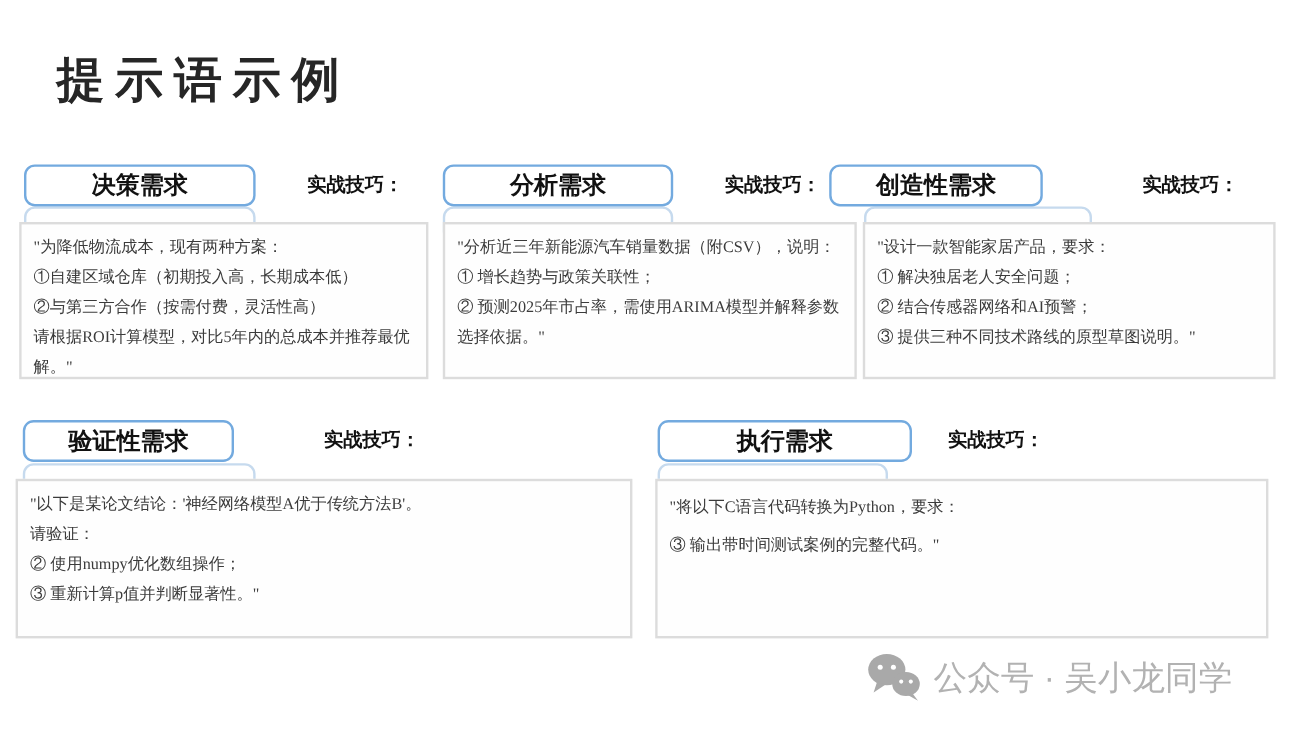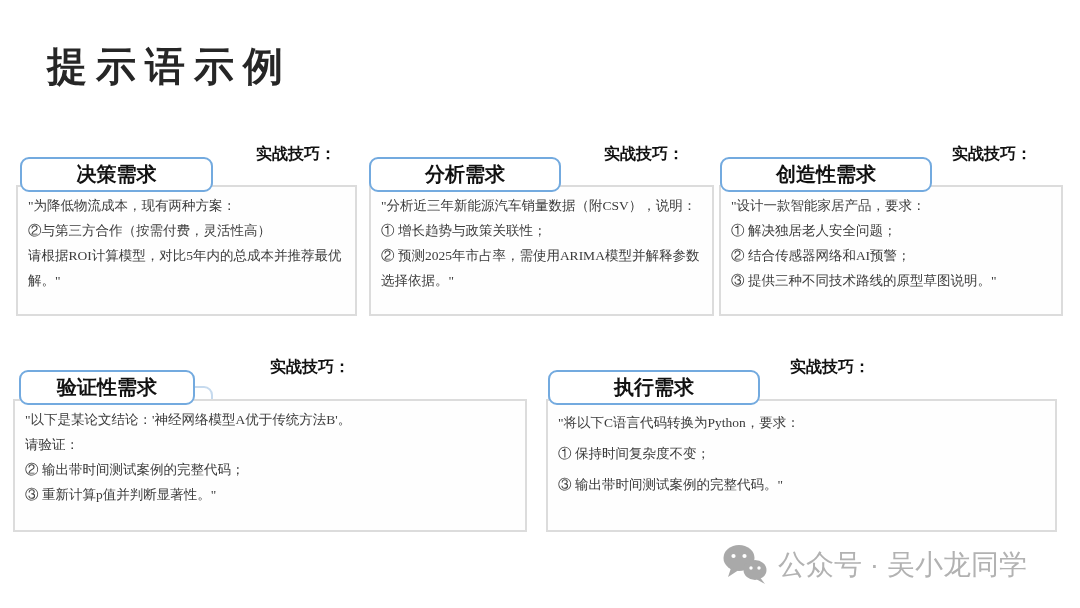--- a/index.html
+++ b/index.html
@@ -10,21 +10,21 @@
     --title:#262626; --wmgray:#b2b2b2;
   }
   .page-title{
     position:absolute;left:30px;top:22px;margin:17px;
     font-size:40px;font-weight:900;letter-spacing:9px;color:var(--title);
   }
   .label-box{
     position:absolute;height:35px;background:#fff;
     border:2px solid var(--accent);border-radius:9px;
     display:flex;align-items:center;justify-content:center;
-    font-size:20px;font-weight:bold;color:#111;z-index:3;box-sizing:border-box;margin-top:20px;
+    font-size:20px;font-weight:bold;color:#111;z-index:3;box-sizing:border-box;
   }
   .pill{
     position:absolute;height:30px;background:#fff;
     border:2px solid var(--pill);border-radius:9px;z-index:1;box-sizing:border-box;
   }
   .tips{
     position:absolute;height:35px;display:flex;align-items:center;
     font-size:16px;font-weight:bold;color:#111;white-space:nowrap;
   }
   .content-box{
@@ -38,21 +38,21 @@
   .g1-label{left:20px;top:137px;width:193px}
   .g1-tips{left:256px;top:137px}
   .g1-pill{left:20px;top:172px;width:193px}
   .g1-content{left:16px;top:185px;width:341px;height:131px}
   
   .g2-label{left:369px;top:137px;width:192px}
   .g2-tips{left:604px;top:137px}
   .g2-pill{left:369px;top:172px;width:192px}
   .g2-content{left:369px;top:185px;width:345px;height:131px}
   
-  .g3-label{left:720px;top:137px;width:212px}
+  .g3-label{left:691px;top:137px;width:178px}
   .g3-tips{left:952px;top:137px}
   .g3-pill{left:720px;top:172px;width:190px}
   .g3-content{left:719px;top:185px;width:344px;height:131px}
   
   .g4-label{left:19px;top:350px;width:176px}
   .g4-tips{left:270px;top:350px}
   .g4-pill{left:19px;top:386px;width:194px}
   .g4-content{left:13px;top:399px;width:514px;height:133px}
   
   .g5-label{left:548px;top:350px;width:212px}
@@ -71,20 +71,21 @@
 
 <h1 class="page-title">提示语示例</h1>
 
 <div class="label-box g1-label">
   <span>决策需求</span>
 </div>
 <div class="tips g1-tips">实战技巧：</div>
 <div class="pill g1-pill"></div>
 <div class="content-box g1-content">
     <div>"为降低物流成本，现有两种方案：</div>
+    <div>①自建区域仓库（初期投入高，长期成本低）</div>
     <div>②与第三方合作（按需付费，灵活性高）</div>
     <div>请根据ROI计算模型，对比5年内的总成本并推荐最优解。"</div>
   </div>
 
 <div class="label-box g2-label">
   <span>分析需求</span>
 </div>
 <div class="tips g2-tips">实战技巧：</div>
 <div class="pill g2-pill"></div>
 <div class="content-box g2-content">
@@ -106,32 +107,31 @@
   </div>
 
 <div class="label-box g4-label">
   <span>验证性需求</span>
 </div>
 <div class="tips g4-tips">实战技巧：</div>
 <div class="pill g4-pill"></div>
 <div class="content-box g4-content">
     <div>"以下是某论文结论：'神经网络模型A优于传统方法B'。</div>
     <div>请验证：</div>
-    <div>② 输出带时间测试案例的完整代码；</div>
+    <div>② 使用numpy优化数组操作；</div>
     <div>③ 重新计算p值并判断显著性。"</div>
   </div>
 
 <div class="label-box g5-label">
   <span>执行需求</span>
 </div>
 <div class="tips g5-tips">实战技巧：</div>
 <div class="pill g5-pill"></div>
 <div class="content-box g5-content spacious">
     <div>"将以下C语言代码转换为Python，要求：</div>
-    <div>① 保持时间复杂度不变；</div>
     <div>③ 输出带时间测试案例的完整代码。"</div>
   </div>
 
 <div class="watermark">
   <svg width="46" height="42" viewBox="0 0 46 42" aria-hidden="true">
     <ellipse cx="17" cy="14" rx="15.5" ry="13" fill="#a9a9a9"></ellipse>
     <polygon points="9,24 6,33 16,26.5" fill="#a9a9a9"></polygon>
     <circle cx="11.5" cy="12" r="2.1" fill="#ffffff"></circle>
     <circle cx="22.5" cy="12" r="2.1" fill="#ffffff"></circle>
     <ellipse cx="33" cy="26" rx="11.5" ry="10" fill="#a9a9a9"></ellipse>

